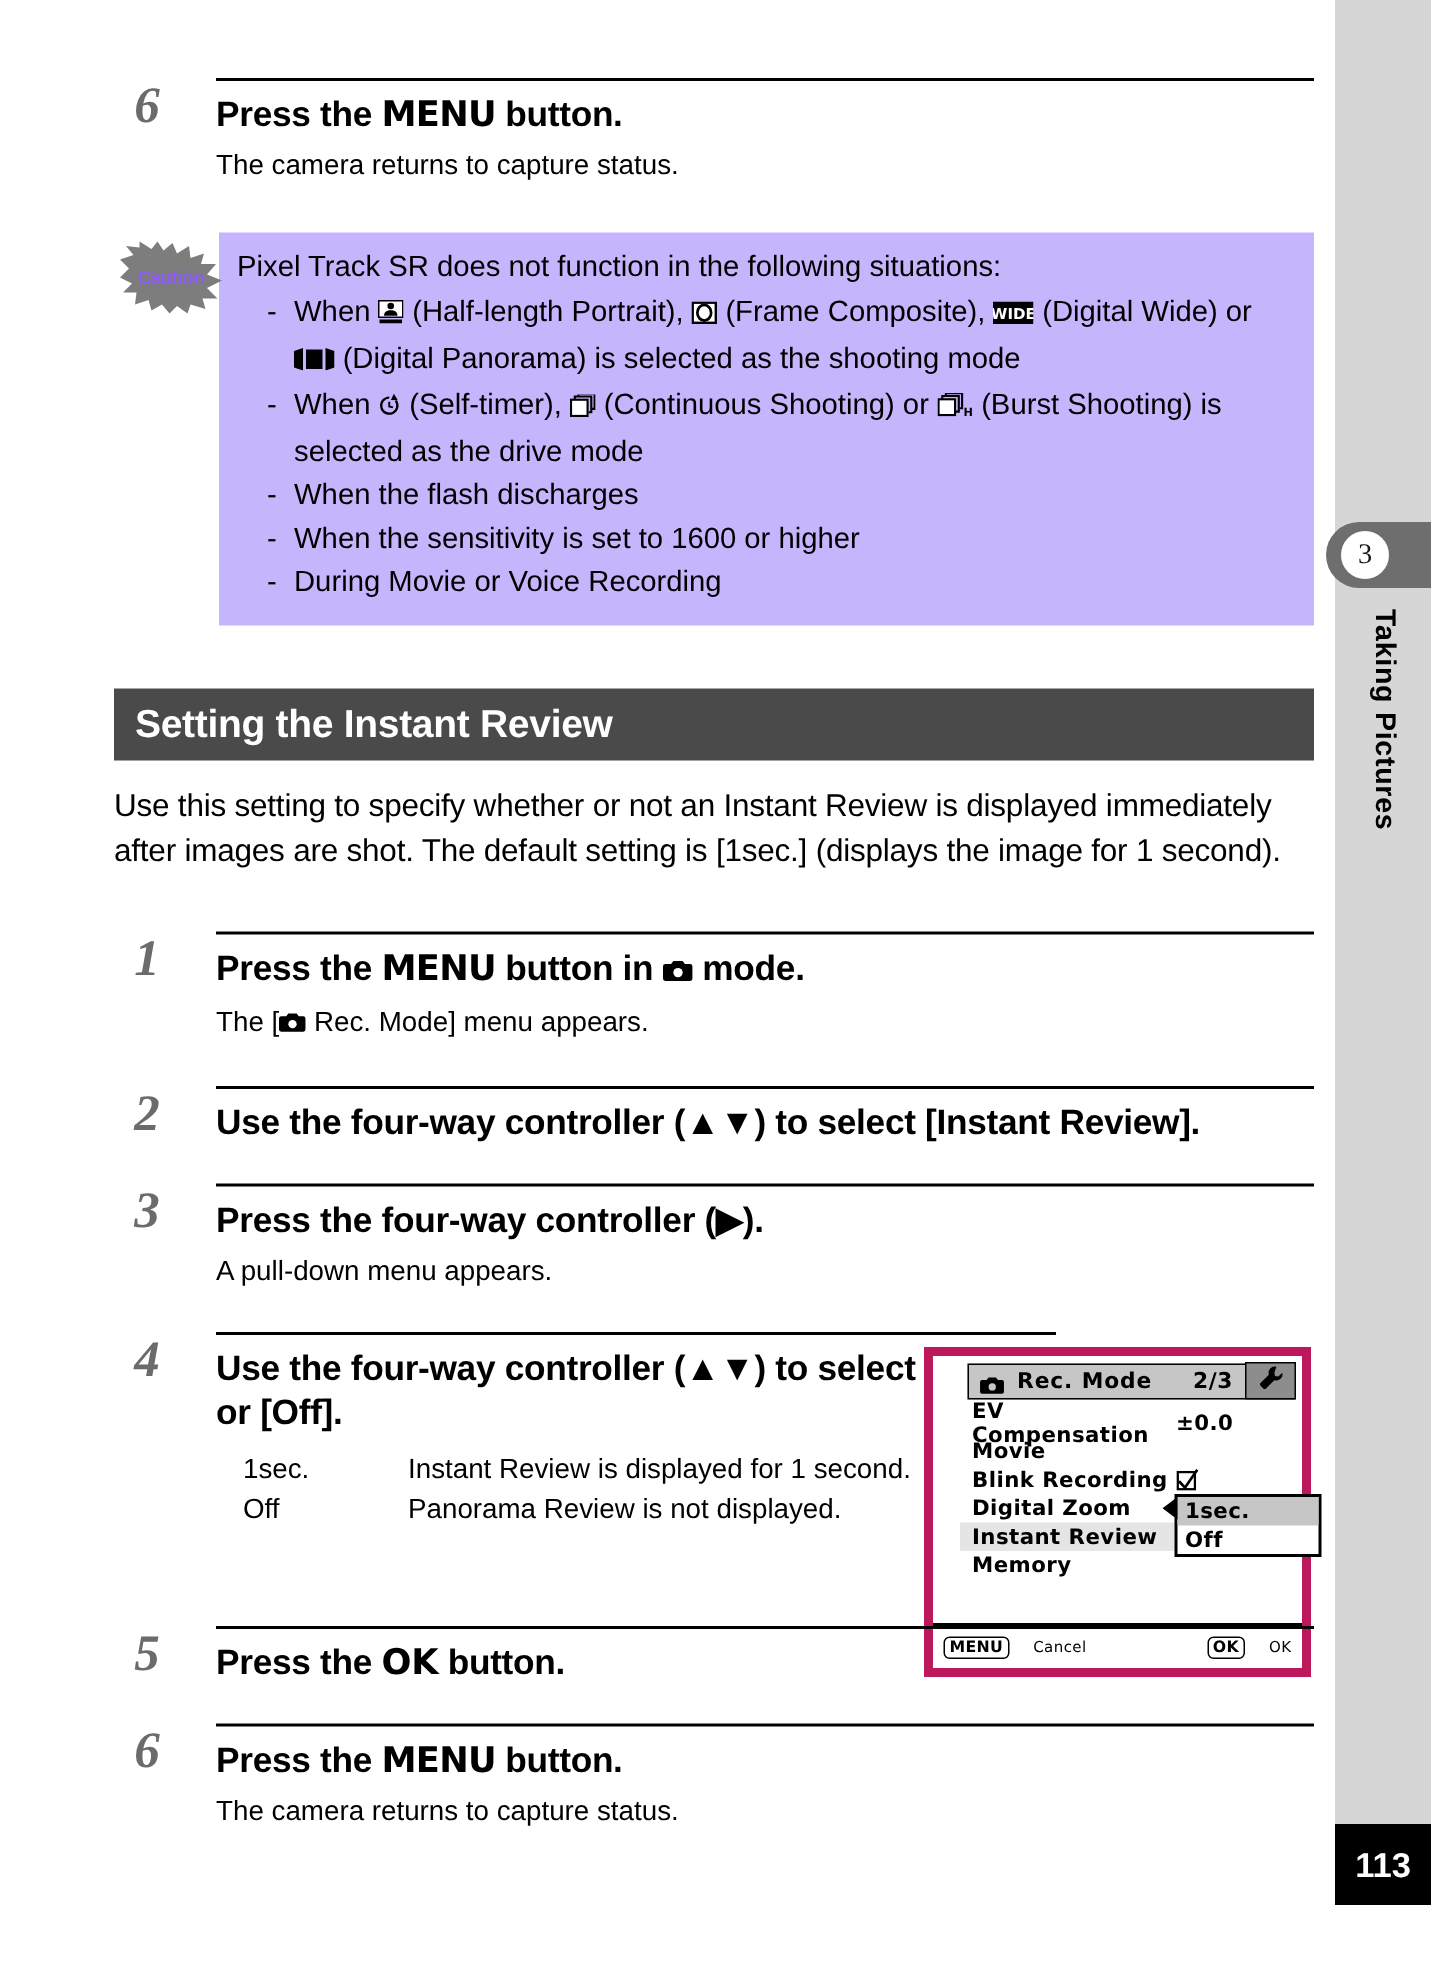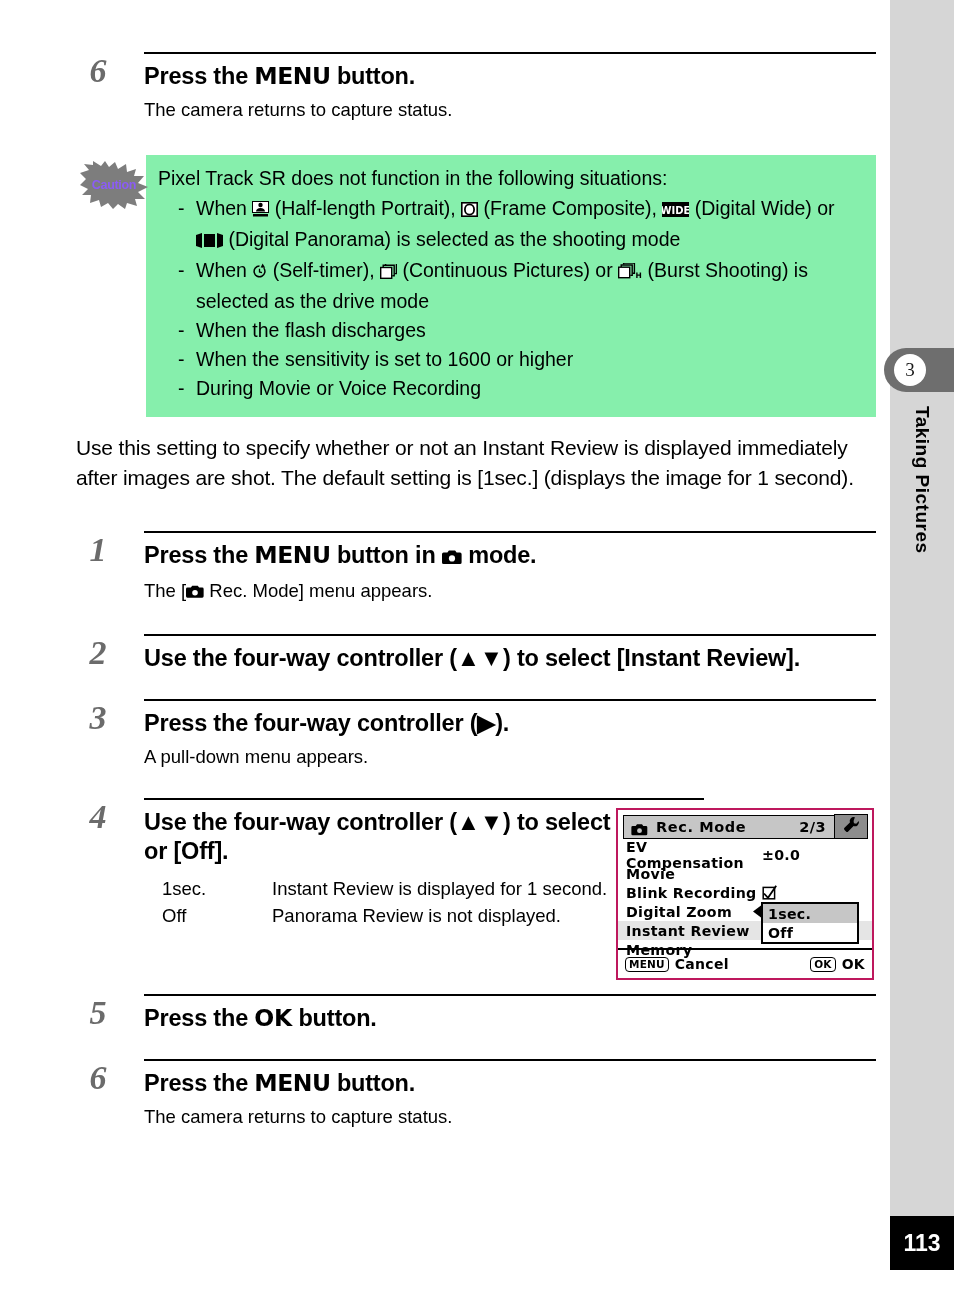--- a/index.html
+++ b/index.html
@@ -153,21 +153,21 @@
     display: flex;
     align-items: center;
     justify-content: center;
     font-size: 12.5px;
     font-weight: bold;
     color: #8b5cf6;
     letter-spacing: -0.3px;
   }
   #caution-box {
     margin-left: 70px;
-    background: #86efac;
+    background: #c4b5fd;
     padding: 10px 14px 14px 12px;
     min-height: 190px;
     box-sizing: border-box;
   }
   .cau-lead {
     font-size: 19.5px;
     line-height: 27px;
   }
   .cau-list {
     margin: 2px 0 0 0;
@@ -222,25 +222,26 @@
     padding: 0 0 2px 0;
   }
   .opt-key { width: 110px; }
 
   
   #lcd {
     position: absolute;
     left: 540px;
     top: 10px;
     width: 258px;
-    height: 172px;
-    border: 2px solid #be185d;
+    height: 220px;
+    border: 6px solid #be185d;
     background: #ffffff;
     box-sizing: border-box;
     font-family: "DejaVu Sans", sans-serif;
+    padding-left: 18px;
   }
   #lcd-header {
     position: relative;
     margin: 5px 5px 0 5px;
     height: 24px;
     background: #c6c6c6;
     border: 1.5px solid #000;
     box-sizing: border-box;
     display: flex;
     align-items: center;
@@ -336,23 +337,23 @@
   .key-badge {
     border: 1.5px solid #000;
     border-radius: 4px;
     font-size: 10.5px;
     font-weight: bold;
     padding: 1px 3px 1px 3px;
     line-height: 11px;
     letter-spacing: 0.2px;
   }
   .foot-label {
-    font-size: 14px;
-    font-weight: bold;
-    margin-left: 6px;
+    font-size: 10px;
+    font-weight: normal;
+    margin-left: 16px;
     letter-spacing: 0.3px;
   }
   #lcd-foot-right {
     margin-left: auto;
     display: flex;
     align-items: center;
   }
 
   
   .ig { display: inline-block; vertical-align: -2px; }
@@ -417,41 +418,42 @@
 
           <li>
             <span class="dash">-</span><span>When </span><span class="ig"><svg width="15" height="16" viewBox="0 0 15 16">
                   <path d="M7.5 3 a5.4 5.4 0 1 0 4.3 2.1" fill="none" stroke="#000" stroke-width="1.5"></path>
                   <path d="M10.6 0.5 L13.2 4.8 L8.6 4.6 Z" fill="#000"></path>
                   <path d="M7.5 5.8 L7.5 9 L10 9.6" fill="none" stroke="#000" stroke-width="1.3"></path>
                 </svg></span><span> (Self-timer), </span><span class="ig"><svg width="17" height="15" viewBox="0 0 17 15">
                   <rect x="0.7" y="3.5" width="11" height="10.8" fill="#fff" stroke="#000" stroke-width="1.4"></rect>
                   <path d="M3.2 3.2 L3.2 1.3 L14.2 1.3 L14.2 11.8 L12.3 11.8" fill="none" stroke="#000" stroke-width="1.4"></path>
                   <path d="M5.6 0.9 L5.6 -0.6 L16.4 -0.6 L16.4 9.6 L14.6 9.6" fill="none" stroke="#000" stroke-width="1.4"></path>
-                </svg></span><span> (Continuous Pictures) or </span><span class="ig"><svg width="24" height="16" viewBox="0 0 24 16">
+                </svg></span><span> (Continuous Shooting) or </span><span class="ig"><svg width="24" height="16" viewBox="0 0 24 16">
                   <rect x="0.7" y="4.2" width="11" height="10.5" fill="#fff" stroke="#000" stroke-width="1.4"></rect>
                   <path d="M3.2 3.9 L3.2 2 L14.2 2 L14.2 12.4 L12.3 12.4" fill="none" stroke="#000" stroke-width="1.4"></path>
                   <path d="M5.6 1.6 L5.6 0.1 L16.4 0.1 L16.4 10.2 L14.6 10.2" fill="none" stroke="#000" stroke-width="1.4"></path>
                   <text x="17.4" y="15" font-family="'DejaVu Sans',sans-serif" font-size="7.5" font-weight="bold" fill="#000">HS</text>
                 </svg></span><span> (Burst Shooting) is selected as the drive mode</span>
           </li>
 
           <li>
             <span class="dash">-</span><span>When the flash discharges</span>
           </li>
           <li>
             <span class="dash">-</span><span>When the sensitivity is set to 1600 or higher</span>
           </li>
           <li>
             <span class="dash">-</span><span>During Movie or Voice Recording</span>
           </li>
         </ul>
       </div>
     </div>
 
+    <div id="section-heading">Setting the Instant Review</div>
     <div id="section-intro">Use this setting to specify whether or not an Instant Review is displayed immediately after images are shot. The default setting is [1sec.] (displays the image for 1 second).</div>
 
     <div class="step" style="margin-top:38px;">
       <div class="step-num">1</div>
       <div class="step-body">
         <div class="step-title"><span>Press the </span><span style="font-family:'DejaVu Sans',sans-serif;font-weight:bold;letter-spacing:-0.5px;">MENU</span><span> button in </span><span class="bracket-ico"><svg width="20" height="16" viewBox="0 0 20 16">
                 <path d="M2 3.6 h3.4 l1.5 -2 h6.2 l1.5 2 h3.4 a1.6 1.6 0 0 1 1.6 1.6 v8.2 a1.6 1.6 0 0 1 -1.6 1.6 h-16.4 a1.6 1.6 0 0 1 -1.6 -1.6 v-8.2 a1.6 1.6 0 0 1 1.6 -1.6 z" fill="#000"></path>
                 <circle cx="10" cy="9.4" r="3.1" fill="#fff"></circle>
               </svg></span><span> mode.</span></div>
         <div class="step-sub"><span>The [</span><span class="bracket-ico"><svg width="18" height="15" viewBox="0 0 20 16">

